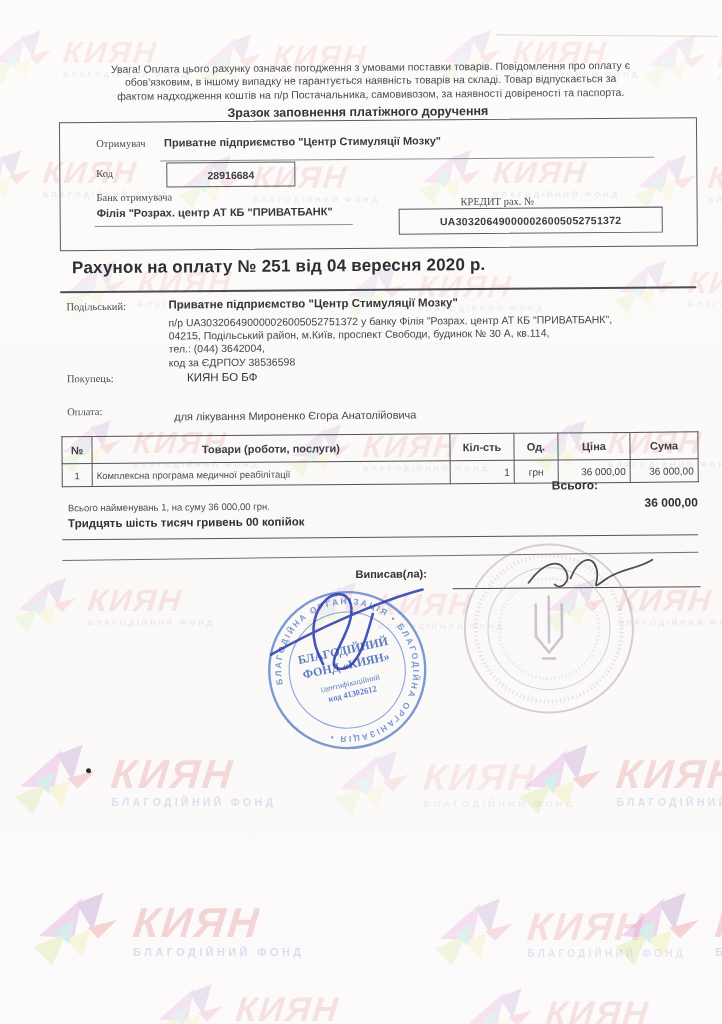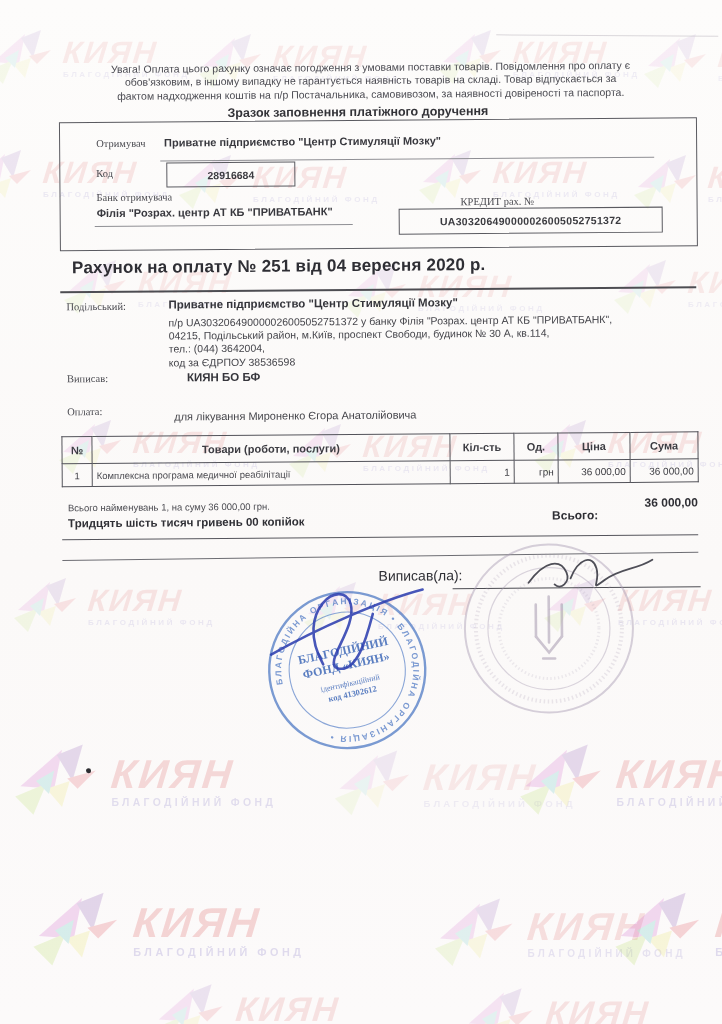--- a/index.html
+++ b/index.html
@@ -33,38 +33,38 @@
   .bank-underline{left:34px; top:103px; width:258px; border-bottom:1px solid #8f8f94; height:0;}
   .credit-label{left:400px; top:76px;}
   .credit-box{left:338px; top:88px; width:262px; height:24px; border:1.1px solid #5a5a60;
     display:flex; align-items:center; justify-content:center; font-size:10.5px; font-weight:bold; letter-spacing:.3px;}
   .invoice-title{left:74px; top:256px; font-size:17px; font-weight:bold; color:#2e2e34; letter-spacing:.2px;}
   .title-underline{left:62px; top:289px; width:636px; border-bottom:2px solid #4d4d52; height:0;}
   .supplier-label{left:68px; top:299px;}
   .supplier-name{left:170px; top:297px; font-size:11.5px; font-weight:bold; color:#35353b;}
   .supplier-lines{left:170px; top:315px; font-size:10.5px; line-height:13.2px; color:#45454b;}
   .buyer-label{left:68px; top:371px;}
-  .buyer-value{left:170px; top:370px; font-size:11.5px; font-weight:bold; color:#35353b;padding-left:18px;}
+  .buyer-value{left:170px; top:370px; font-size:11.5px; font-weight:normal; color:#35353b;padding-left:18px;}
   .contract-label{left:68px; top:404px;}
   .contract-value{left:175px; top:409px; font-size:11px; color:#45454b;}
   .goods-table{left:62px; top:434px; width:636px; border-collapse:collapse; table-layout:fixed; font-size:11px; color:#3c3c42;}
   .goods-table th, .goods-table td{border:1.2px solid #53535a; padding:0 4px; overflow:hidden; white-space:nowrap;}
   .goods-table th{height:26px; font-weight:bold; text-align:center; font-size:11px;}
   .goods-table td{height:22px;}
   .td-c{text-align:center; font-size:9.5px;}
   .td-desc{font-size:9.5px; text-align:left; color:#4a4a50;}
   .td-r{text-align:right; font-size:10px;}
-  .td-l{text-align:right; font-size:10px;}
+  .td-l{text-align:center; font-size:10px;}
   .totals-summary{left:68px; top:500px; font-size:9.5px; color:#4a4a50;}
-  .total-label{left:552px; top:510px; font-size:12px; font-weight:bold; color:#2f2f35;}
+  .total-label{left:552px; top:480px; font-size:12px; font-weight:bold; color:#2f2f35;}
   .total-value{left:606px; top:498px; width:92px; text-align:right; font-size:12px; font-weight:bold; color:#2f2f35;}
   .amount-words{left:68px; top:515px; font-size:11.5px; font-weight:bold; color:#2f2f35;}
   .rule-words{left:62px; top:537px; width:636px; border-bottom:1.8px solid #55555c; height:0;}
   .rule-footer{left:62px; top:556px; width:636px; border-bottom:1px solid #6d6d73; height:0; transform:rotate(-0.3deg);}
-  .issued-label{left:378px; top:568px; font-size:14px; font-weight:normal; color:#2f2f35;}
+  .issued-label{left:355px; top:568px; font-size:11px; font-weight:bold; color:#2f2f35;}
   .signature-line{left:452px; top:589px; width:248px; border-bottom:1.3px solid #4c4c52; height:0;}
   .stamp-gray{left:458px; top:540px;}
   .stamp-blue{left:262px; top:586px; transform:rotate(-12deg);}
   .sig-blue{left:264px; top:570px;}
   .sig-dark{left:520px; top:550px;}
   .ink-dot{left:84px; top:766px; width:5px; height:5px; border-radius:50%; background:#2c2c30;}
   .scan-line{left:500px; top:37px; width:222px; height:1px; background:#ccc7cd; transform:rotate(0.8deg); opacity:.7;}
 </style>
 </head>
 <body>
@@ -450,21 +450,21 @@
 
     <span class="abs lbl supplier-label">Подільський:</span>
     <span class="abs supplier-name">Приватне підприємство  "Центр Стимуляції Мозку"</span>
     <div class="abs supplier-lines">
       <div>п/р UA303206490000026005052751372 у банку Філія "Розрах. центр АТ КБ "ПРИВАТБАНК",</div>
       <div>04215, Подільський район, м.Київ, проспект Свободи, будинок № 30 А, кв.114,</div>
       <div>тел.: (044) 3642004,</div>
       <div>код за ЄДРПОУ 38536598</div>
     </div>
 
-    <span class="abs lbl buyer-label">Виписав:</span>
+    <span class="abs lbl buyer-label">Покупець:</span>
     <span class="abs buyer-value">КИЯН БО БФ</span>
 
     <span class="abs lbl contract-label">Оплата:</span>
     <span class="abs contract-value">для лікування Мироненко Єгора Анатолійовича</span>
 
     <table class="abs goods-table">
       <colgroup>
         <col style="width:30px">
           <col style="width:358px">
           <col style="width:64px">

